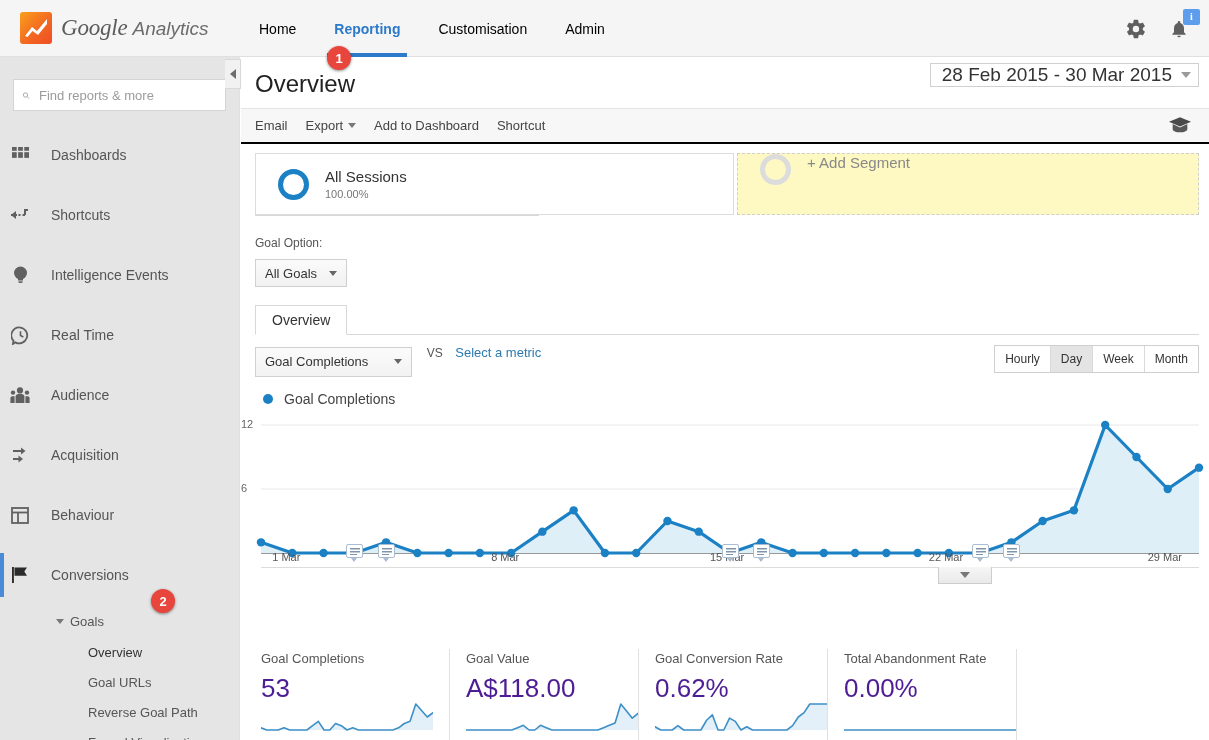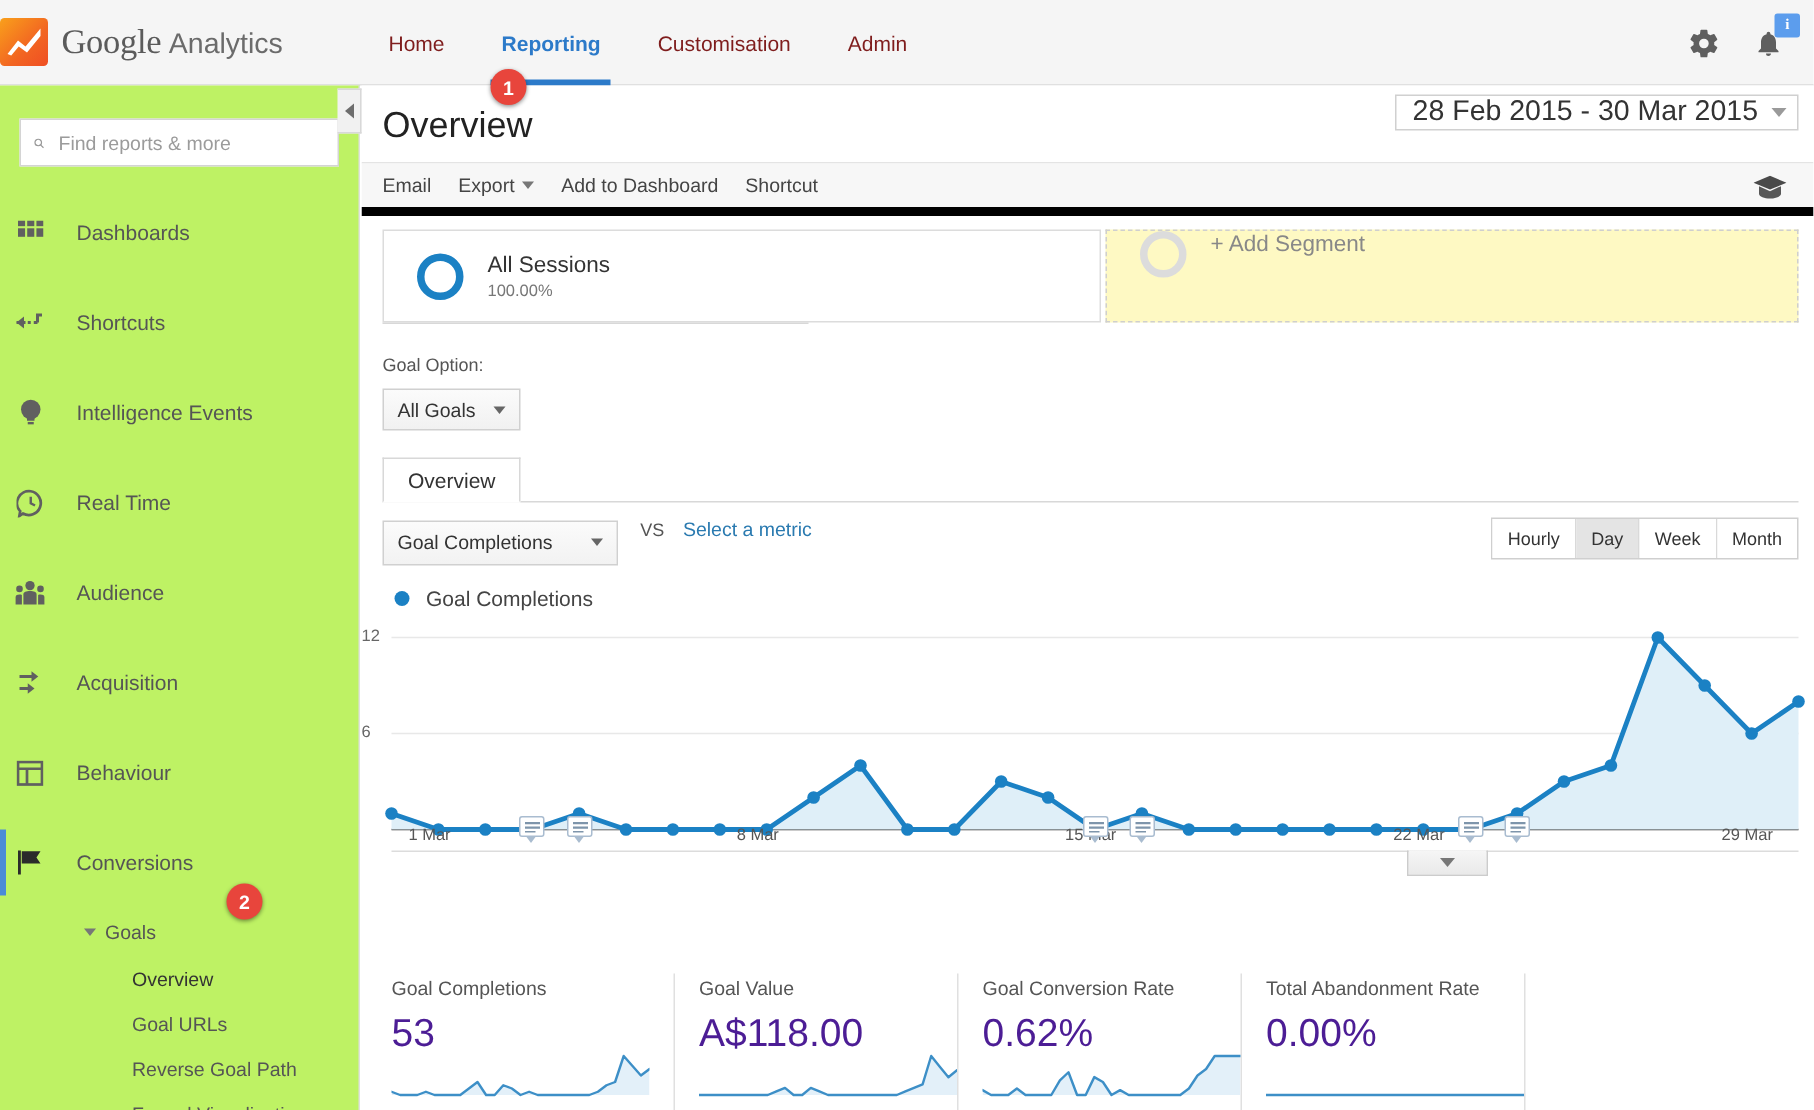--- a/index.html
+++ b/index.html
@@ -13,22 +13,22 @@
   }
 
   
   .topbar {
     position: absolute; top: 0; left: 0;
     width: 1209px; height: 57px;
     background: #f5f5f5;
     border-bottom: 1px solid #e0e0e0;
   }
   .logo-wrap {
-    position: absolute; left: 0; top: 12px;
-    display: flex; align-items: center;
+    position: absolute; left: 20px; top: 12px;
+    display: flex; align-items: center; font-style: italic;
   }
   .logo-mark {
     width: 32px; height: 32px; border-radius: 3px;
     background: linear-gradient(135deg,#f9a01b 0%, #f26522 60%, #ef4e23 100%);
     position: relative; overflow: hidden;
   }
   .logo-mark svg { position: absolute; left: 0; top: 0; }
   .logo-text {
     margin-left: 9px;
     font-size: 23px;
@@ -41,21 +41,21 @@
     font-size: 19px;
     color: #6b6b6b;
     margin-left: 5px;
     letter-spacing: 0;
   }
   .topnav {
     position: absolute; left: 240px; top: 0; height: 57px;
     display: flex; align-items: center;
   }
   .topnav-item {
-    font-size: 14px; color: #7f1d1d;
+    font-size: 14px; color: #000000;
     padding: 0 19px; height: 57px;
     display: flex; align-items: center;
     cursor: pointer; position: relative;
   }
   .topnav-item.active { color: #2c7ac9; font-weight: bold; }
   .topnav-item.active::after {
     content: ""; position: absolute; left: 12px; right: 12px; bottom: 0;
     height: 4px; background: #2c7ac9;
   }
   .topbar-icons {
@@ -83,21 +83,21 @@
     z-index: 60;
     font-family: "Liberation Sans", sans-serif;
   }
   #badge1 { left: 327px; top: 46px; }
   #badge2 { left: 151px; top: 589px; }
 
   
   .sidebar {
     position: absolute; left: 0; top: 57px;
     width: 240px; height: 683px;
-    background: #bef264;
+    background: #e5e5e5;
     border-right: 1px solid #e0e0e0;
     overflow: hidden;
   }
   .search-box {
     margin: 22px 13px 0 13px;
     height: 32px;
     background: #fff;
     border: 1px solid #d4d4d4;
     display: flex; align-items: center;
     padding: 0 8px;
@@ -195,21 +195,21 @@
     margin-left: 9px;
     width: 0; height: 0;
     border-left: 5px solid transparent;
     border-right: 5px solid transparent;
     border-top: 6px solid #9a9a9a;
   }
 
   .action-bar {
     position: relative; height: 35px;
     background: #f7f7f7;
-    border-bottom: 6px solid #000000;
+    border-bottom: 2px solid #000000;
     display: flex; align-items: center;
     padding-left: 14px; gap: 18px;
   }
   .action-item {
     font-size: 13px; color: #444;
     display: flex; align-items: center;
     cursor: pointer;
   }
   .action-item .ac-caret {
     margin-left: 5px;

